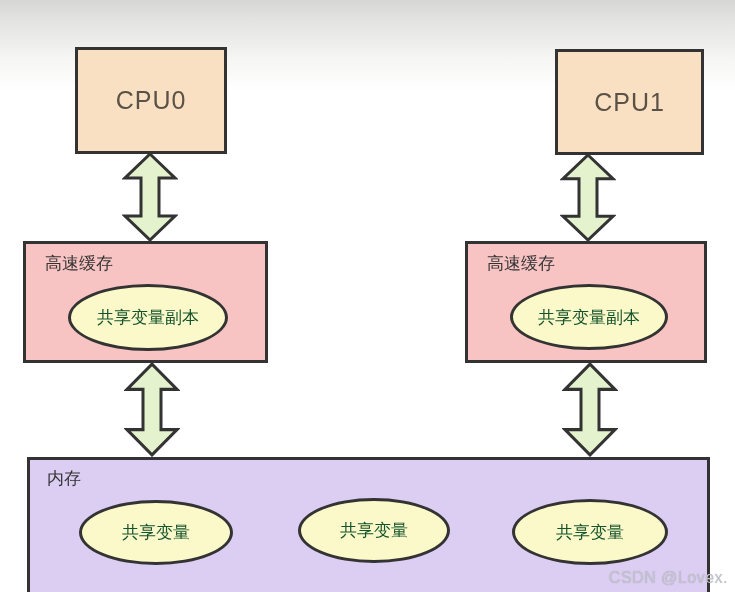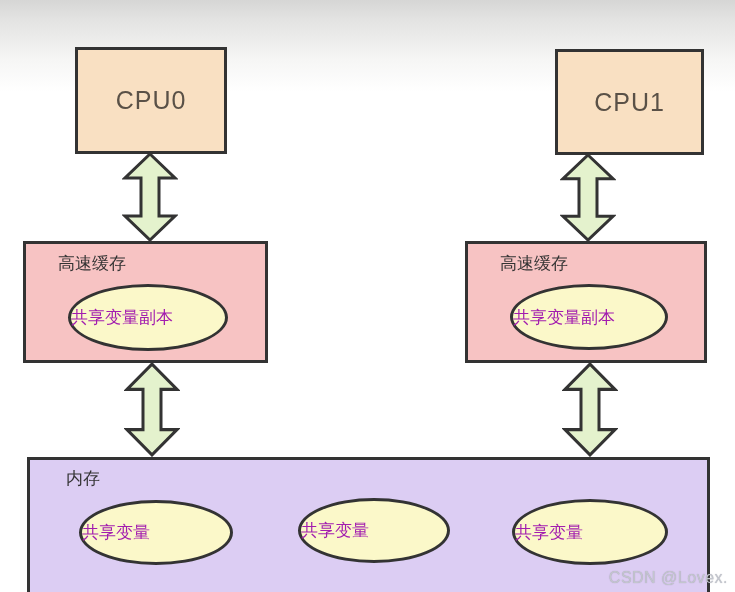--- a/index.html
+++ b/index.html
@@ -15,26 +15,26 @@
   .cpu{
     background:#f9e0c2;font-size:25px;color:#5a5147;letter-spacing:1px;
   }
   .cache{
     background:#f7c3c3;justify-content:flex-start;align-items:flex-start;
   }
   .mem{
     background:#dccdf3;justify-content:flex-start;align-items:flex-start;
   }
   .region-label{
-    font-size:17px;color:#333333;padding:10px 0 0 13px;line-height:1.2;margin-left:19px;
+    font-size:17px;color:#333333;padding:10px 0 0 19px;line-height:1.2;
   }
   .ellipse{
     position:absolute;box-sizing:border-box;border:3px solid #333333;border-radius:50%;
-    background:#fbf8c9;display:flex;align-items:center;
-    font-size:17px;color:#a21caf;white-space:nowrap;
+    background:#fbf8c9;display:flex;align-items:center;justify-content:center;
+    font-size:17px;color:#14532d;white-space:nowrap;
   }
   .arrow{position:absolute;}
   .arrow svg{display:block;width:100%;height:100%;}
   #watermark{
     position:absolute;right:7px;bottom:5px;font-size:16px;color:#c3c6ce;
     letter-spacing:0.5px;text-shadow:0 0 1px rgba(90,90,100,0.45);
   }
 </style>
 </head>
 <body>

